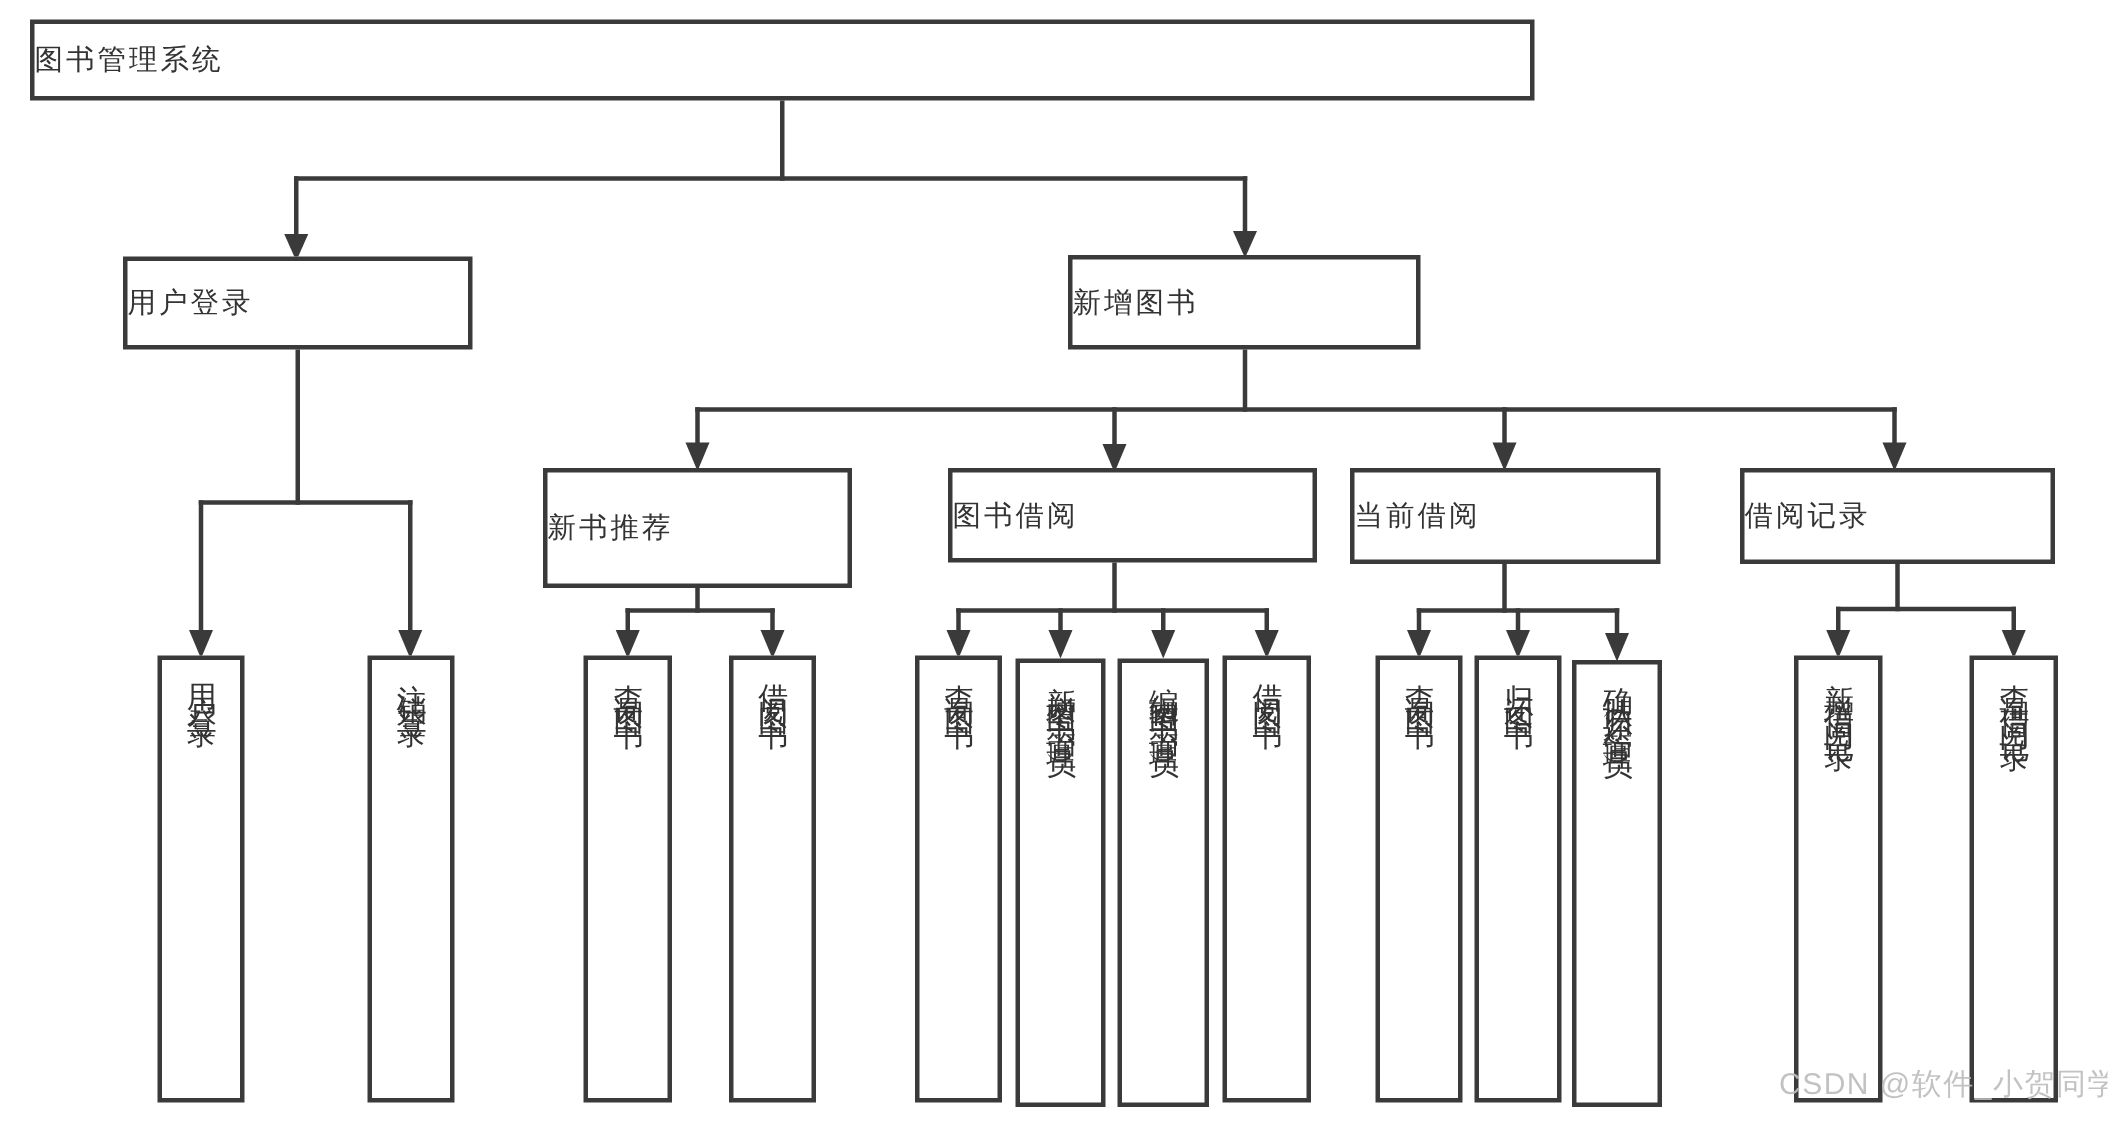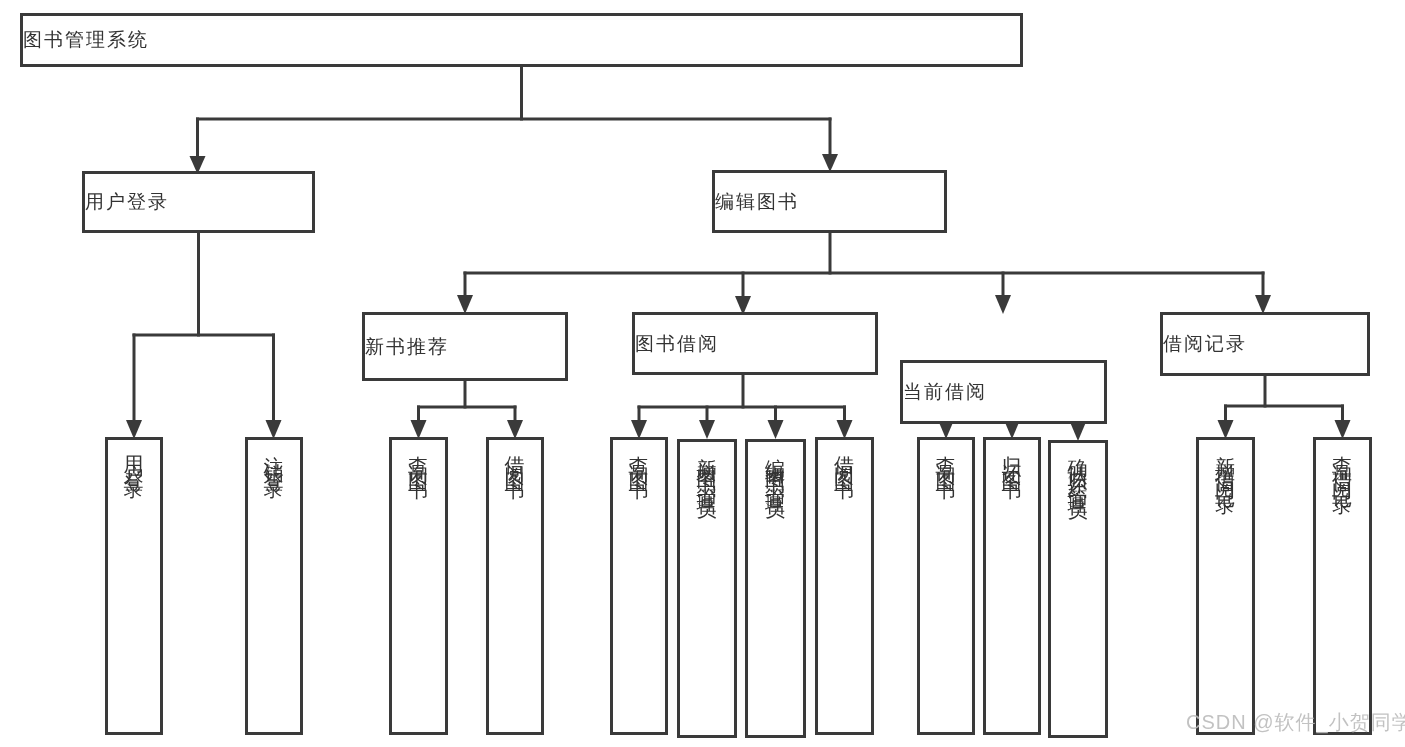--- a/index.html
+++ b/index.html
@@ -122,30 +122,30 @@
   </svg>
 
   <div class="box hbox" style="left:20px; top:13px; width:1003px; height:54px;">
     <span>图书管理系统</span>
   </div>
 
   <div class="box hbox" style="left:82px; top:171px; width:233px; height:62px;">
     <span>用户登录</span>
   </div>
   <div class="box hbox" style="left:712px; top:170px; width:235px; height:63px;">
-    <span>编辑图书</span>
+    <span>新增图书</span>
   </div>
 
-  <div class="box hbox" style="left:362px; top:312px; width:206px; height:69px;">
+  <div class="box hbox" style="left:362px; top:312px; width:206px; height:80px;">
     <span>新书推荐</span>
   </div>
   <div class="box hbox" style="left:632px; top:312px; width:246px; height:63px;">
     <span>图书借阅</span>
   </div>
-  <div class="box hbox" style="left:900px; top:312px; width:207px; height:64px;margin-top:48px;">
+  <div class="box hbox" style="left:900px; top:312px; width:207px; height:64px;">
     <span>当前借阅</span>
   </div>
   <div class="box hbox" style="left:1160px; top:312px; width:210px; height:64px;">
     <span>借阅记录</span>
   </div>
 
   <div class="box vbox" style="left:105px; top:437px; width:58px; height:298px;">
     <span>用户登录</span>
   </div>
   <div class="box vbox" style="left:245px; top:437px; width:58px; height:298px;">

